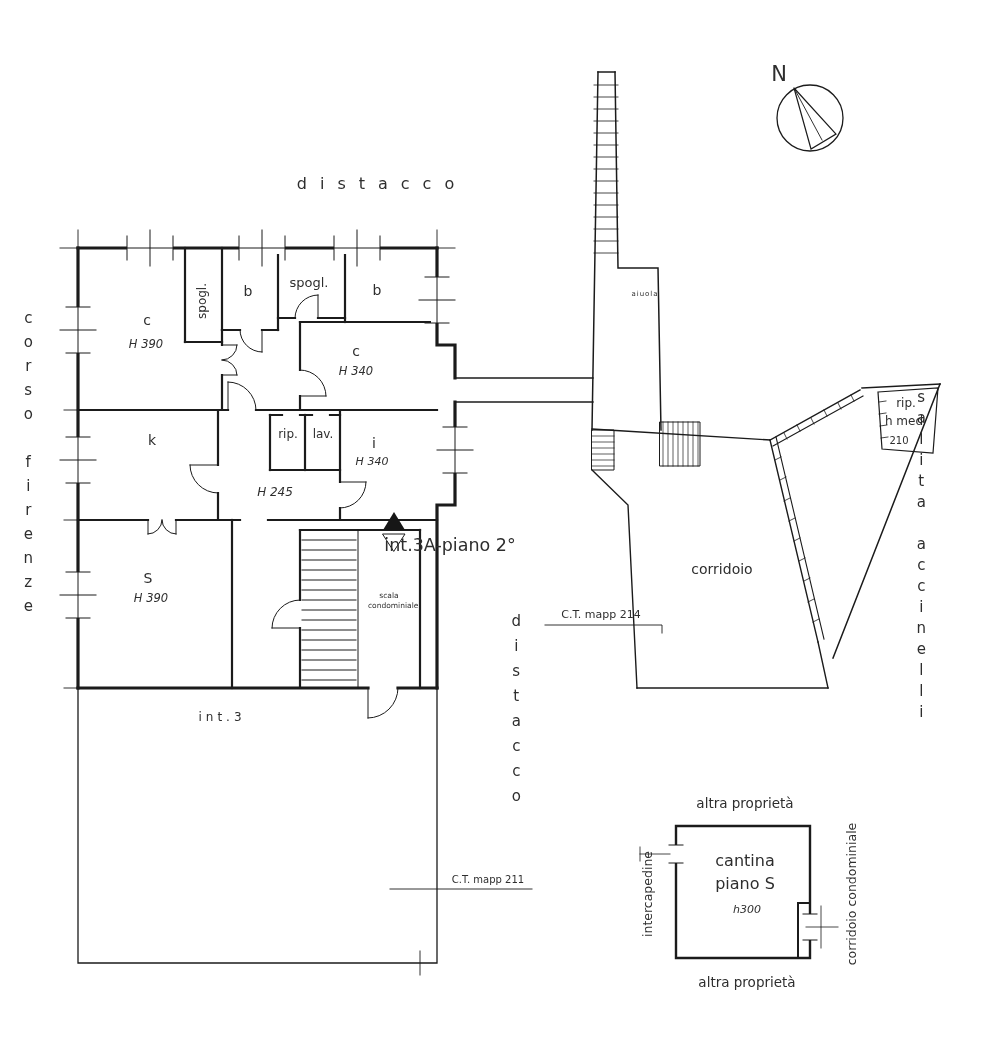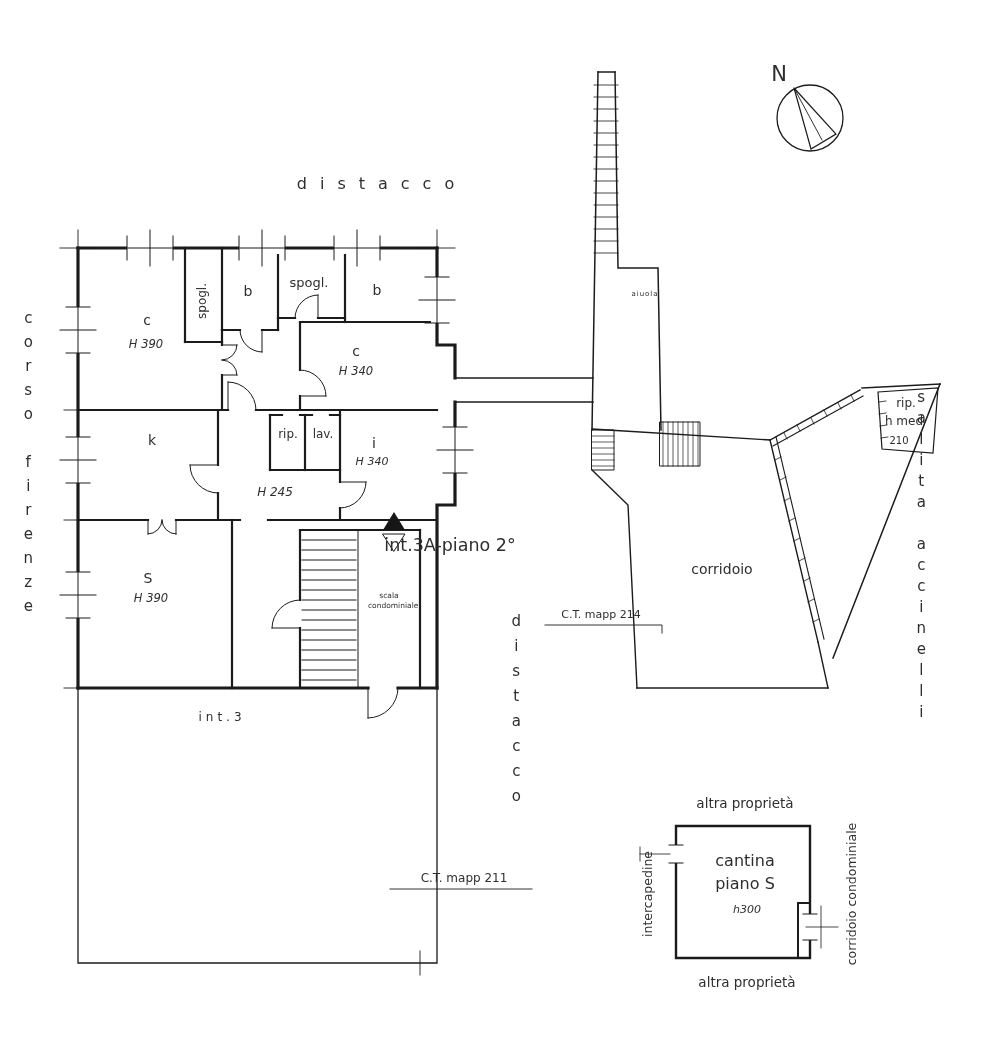--- a/index.html
+++ b/index.html
@@ -326,21 +326,21 @@
 
   <div class="lbl" style="left:450px;top:546px;font-size:17.5px">int.3A-piano 2°</div>
   <div class="lbl" style="left:222px;top:718px;font-size:12px;letter-spacing:4px">int.3</div>
 
   <div class="lbl" style="left:645px;top:295px;font-size:7px;letter-spacing:1px">aiuola</div>
   <div class="lbl" style="left:722px;top:570px;font-size:14px">corridoio</div>
   <div class="lbl" style="left:906px;top:404px;font-size:12px">rip.</div>
   <div class="lbl" style="left:904px;top:422px;font-size:12px">h med</div>
   <div class="lbl" style="left:899px;top:440px;font-size:10px">210</div>
   <div class="lbl" style="left:601px;top:615px;font-size:11px">C.T. mapp 214</div>
-  <div class="lbl" style="left:464px;top:879px;font-size:12px">C.T. mapp 211</div>
+  <div class="lbl" style="left:488px;top:879px;font-size:10px">C.T. mapp 211</div>
 
   <div class="lbl" style="left:745px;top:861px;font-size:16px">cantina</div>
   <div class="lbl" style="left:745px;top:884px;font-size:16px">piano S</div>
   <div class="lbl ital" style="left:747px;top:910px;font-size:11px">h300</div>
   <div class="lbl" style="left:745px;top:803px;font-size:13.5px">altra proprietà</div>
   <div class="lbl" style="left:747px;top:982px;font-size:13.5px">altra proprietà</div>
   <div class="lbl rot90" style="left:648px;top:894px;font-size:12.5px">intercapedine</div>
   <div class="lbl rot90" style="left:852px;top:894px;font-size:12.5px">corridoio condominiale</div>
 
 </div>

